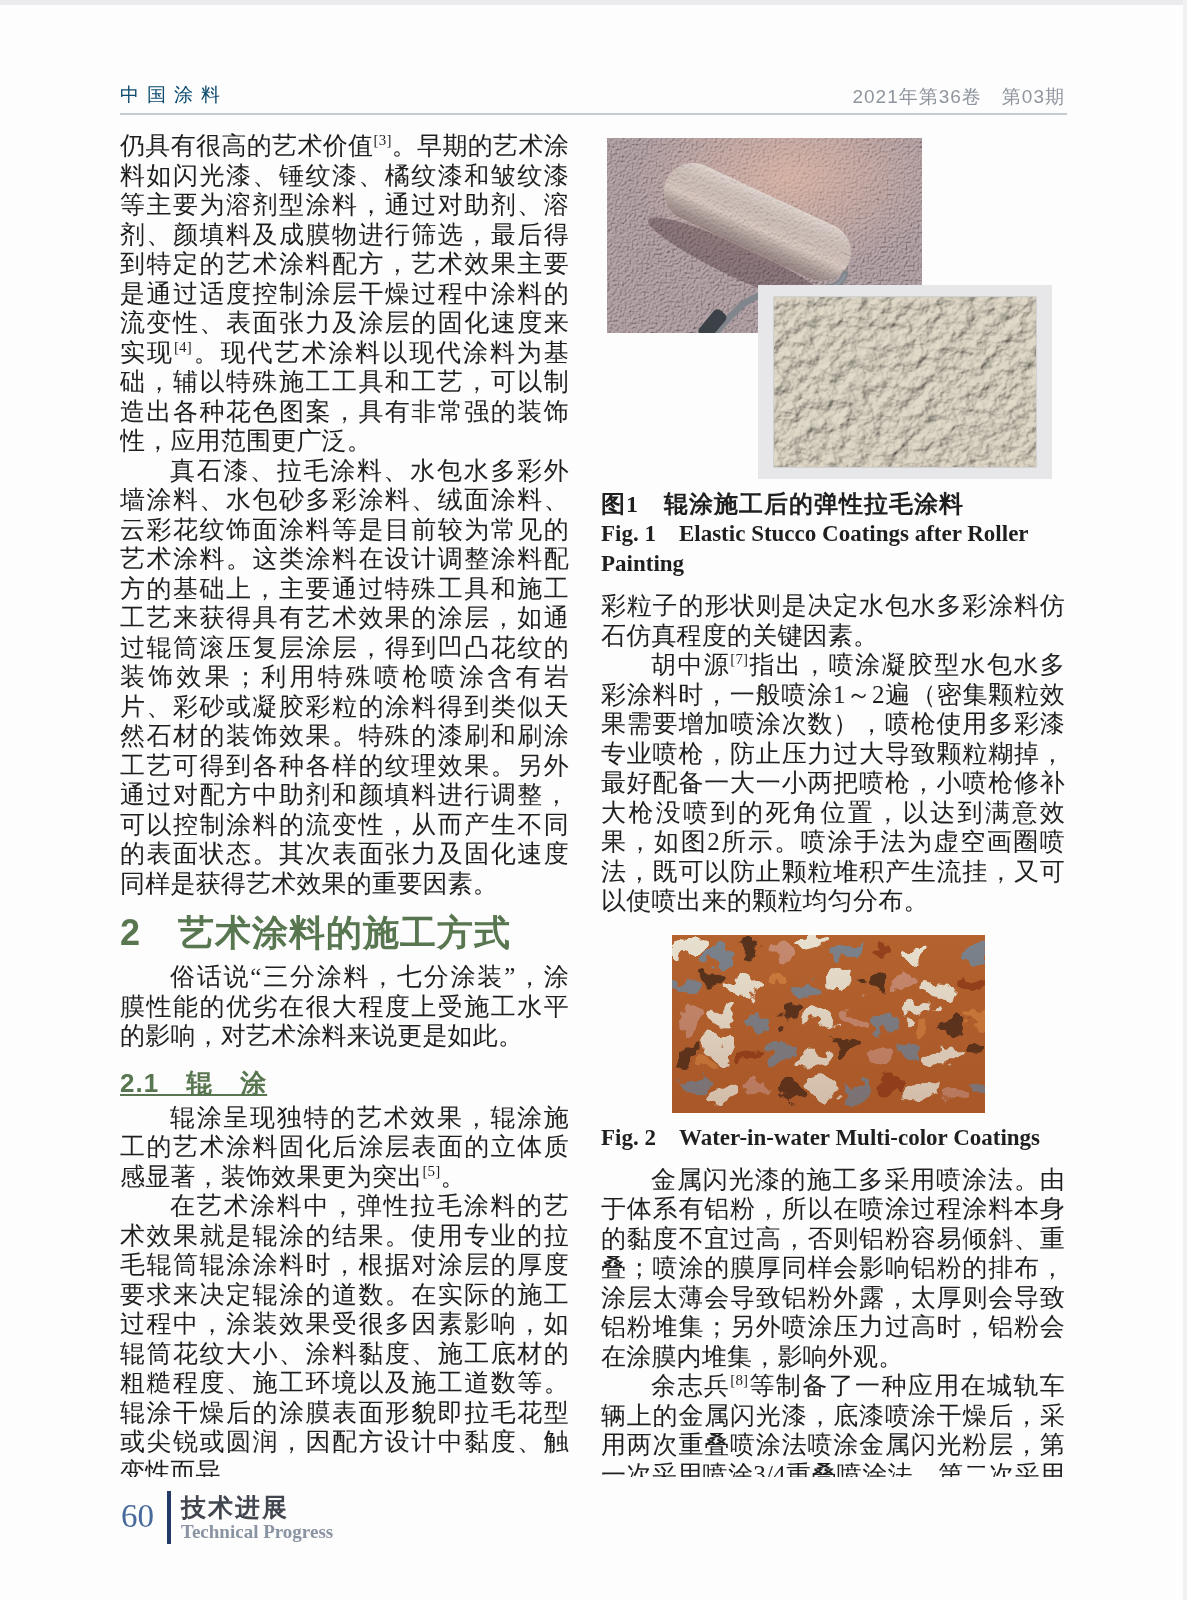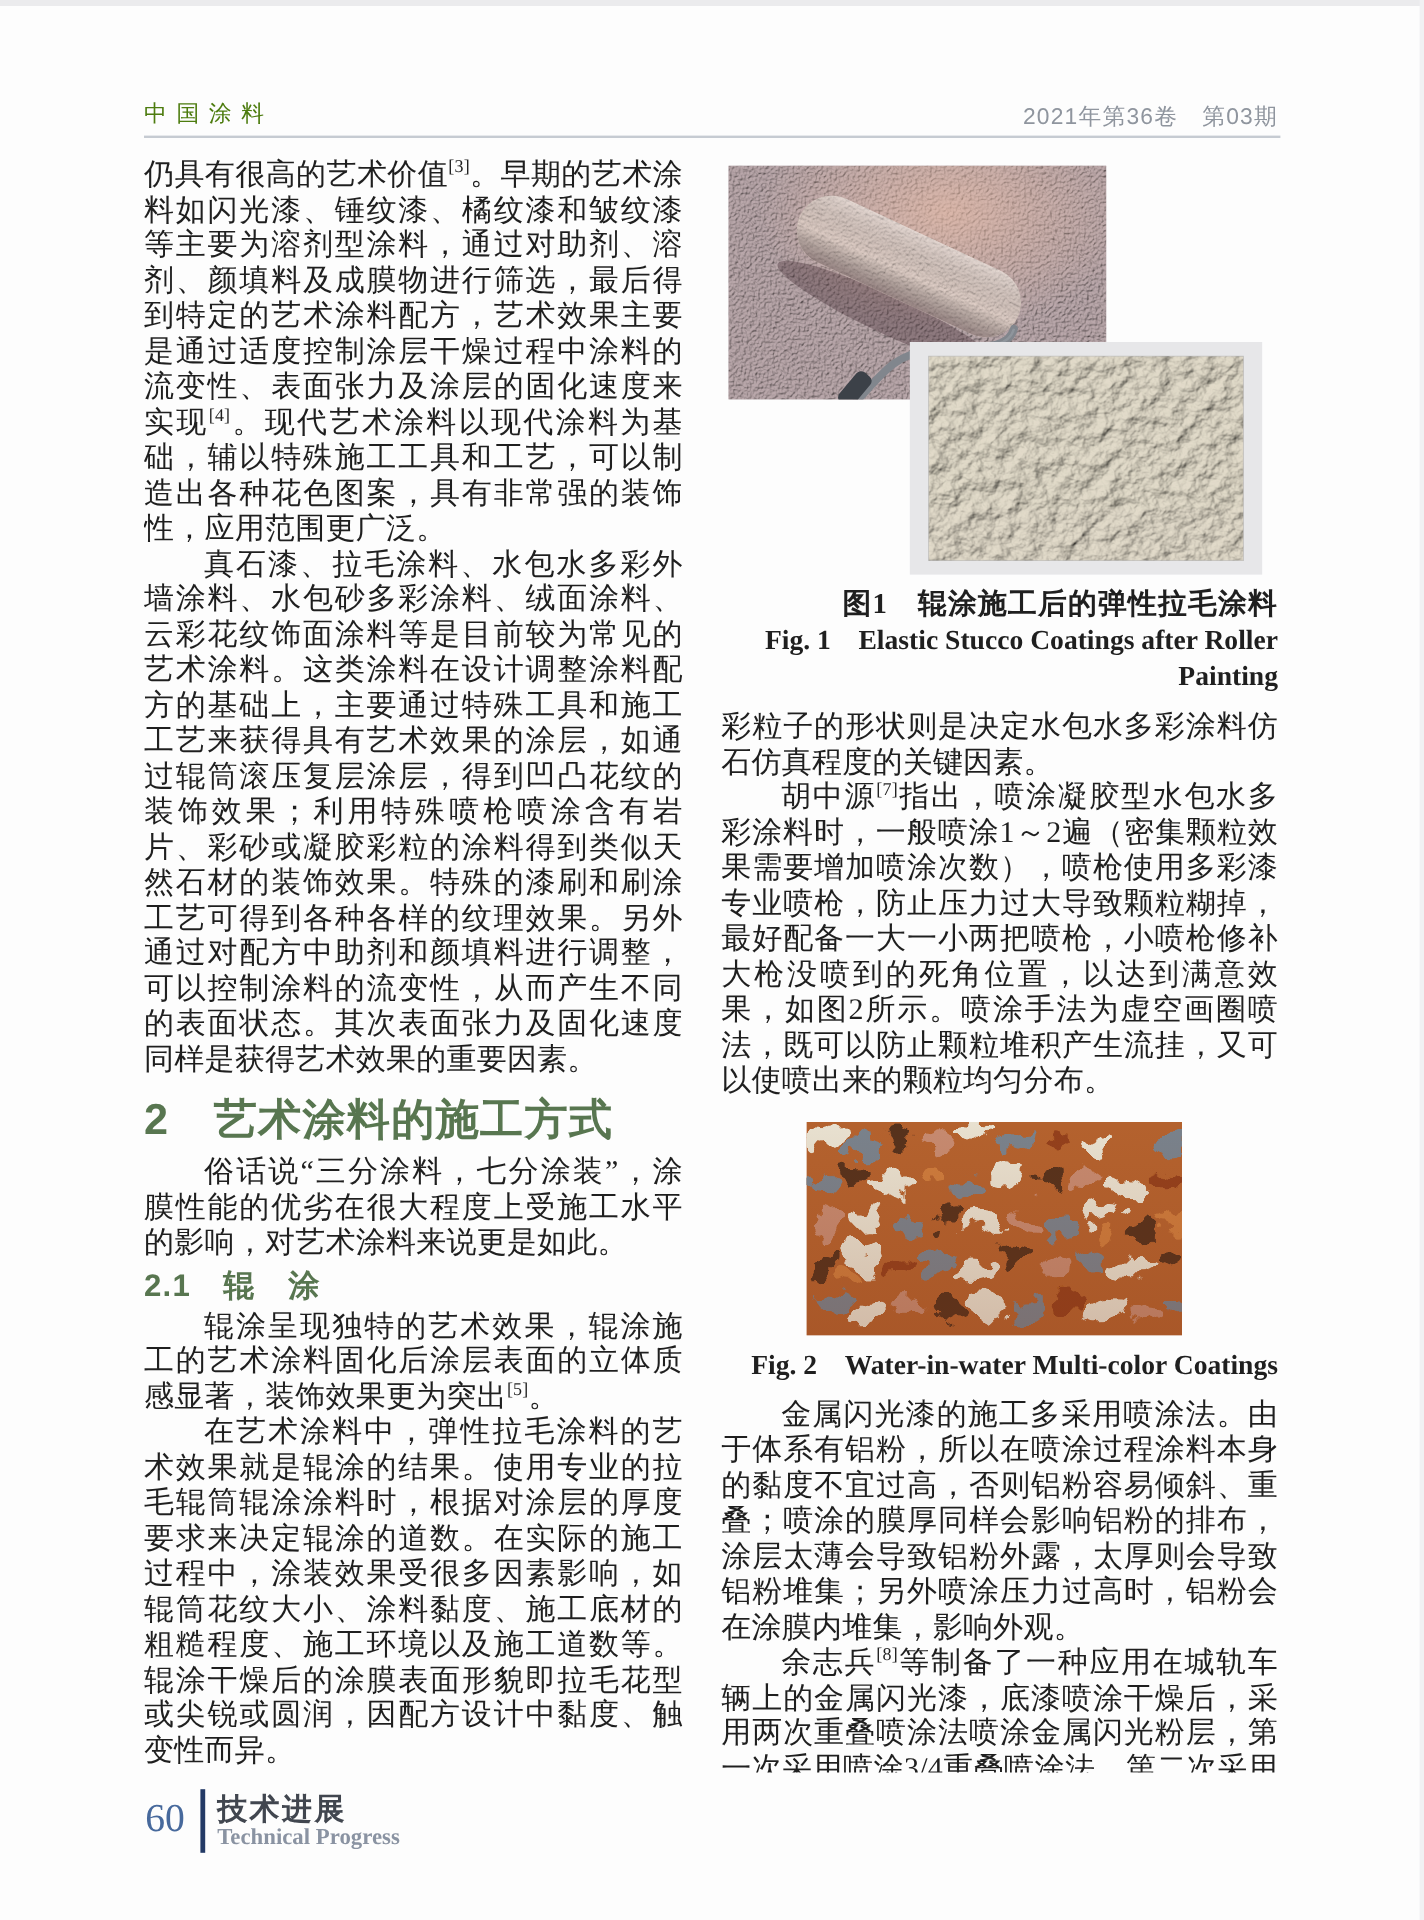--- a/index.html
+++ b/index.html
@@ -7,21 +7,21 @@
     width:1187px;height:1600px;position:relative;background:#fdfdfd;
     font-family:"Liberation Serif","DejaVu Serif",serif;
     color:#1f1f1f;overflow:hidden;
   }
   .scan-edge-top{position:absolute;left:0;top:0;width:1187px;height:5px;background:#ebebed;}
   .scan-edge-right{position:absolute;right:0;top:0;width:4px;height:1600px;background:#f1f1f3;}
 
   
   .hdr-journal{
     position:absolute;left:120px;top:82px;font-size:19px;letter-spacing:8px;
-    color:#4d7c0f;font-family:"Liberation Sans","DejaVu Sans",sans-serif;
+    color:#0c4a6e;font-family:"Liberation Sans","DejaVu Sans",sans-serif;
   }
   .hdr-issue{
     position:absolute;right:122px;top:84px;font-size:19px;letter-spacing:1px;
     color:#8f959e;font-family:"Liberation Sans","DejaVu Sans",sans-serif;
   }
   .hdr-rule{position:absolute;left:120px;top:113px;width:947px;height:2px;background:#c6cbd2;}
 
   
   .col{position:absolute;top:131px;height:1346px;overflow:hidden;}
   .col-left{left:120px;width:449px;}
@@ -32,32 +32,32 @@
   }
   .col p.noindent{text-indent:0;}
   sup{font-size:15px;line-height:0;vertical-align:super;}
 
   h2.sec{
     margin:16px 0 10px 0;font-size:36px;line-height:38px;font-weight:bold;
     color:#587650;font-family:"Liberation Sans","DejaVu Sans",sans-serif;
     letter-spacing:1px;text-indent:0;
   }
   h3.subsec{
-    margin:4px 0 4px 0;font-size:26px;line-height:32px;font-weight:bold;
+    margin:16px 0 4px 0;font-size:26px;line-height:32px;font-weight:bold;
     color:#587650;font-family:"Liberation Sans","DejaVu Sans",sans-serif;
-    letter-spacing:1px;text-indent:0;
+    letter-spacing:1px;text-indent:0;text-decoration:underline;
   }
 
   
   .fig1-wrap{position:relative;width:464px;height:348px;}
   .photo-a{position:absolute;left:6px;top:7px;width:315px;height:195px;}
   .photo-b{position:absolute;left:157px;top:154px;width:294px;height:194px;}
   .fig2-wrap{position:relative;width:464px;height:178px;margin-top:19px;}
   .photo-c{position:absolute;left:71px;top:0;width:313px;height:178px;}
-  .caption{margin-top:10px;text-align:right;}
+  .caption{margin-top:10px;text-align:left;}
   .caption .cn{font-size:24px;line-height:30px;font-weight:bold;letter-spacing:1px;}
   .caption .en{font-size:23px;line-height:30px;font-weight:bold;}
   .para-gap{margin-top:12px !important;}
 
   
   .ftr-num{
     position:absolute;left:121px;top:1498px;font-size:33px;color:#47699c;
     font-family:"Liberation Serif","DejaVu Serif",serif;
   }
   .ftr-bar{position:absolute;left:167px;top:1491px;width:4px;height:53px;background:#233a66;}

